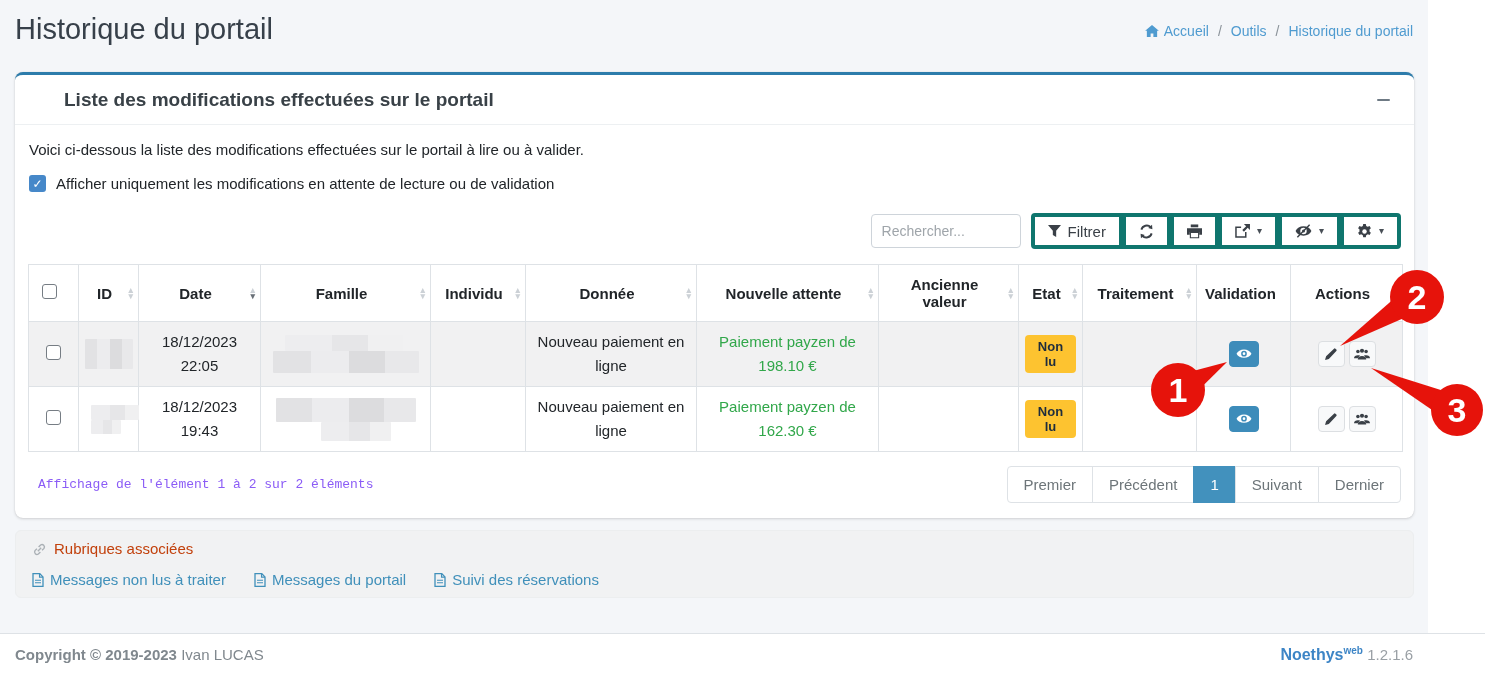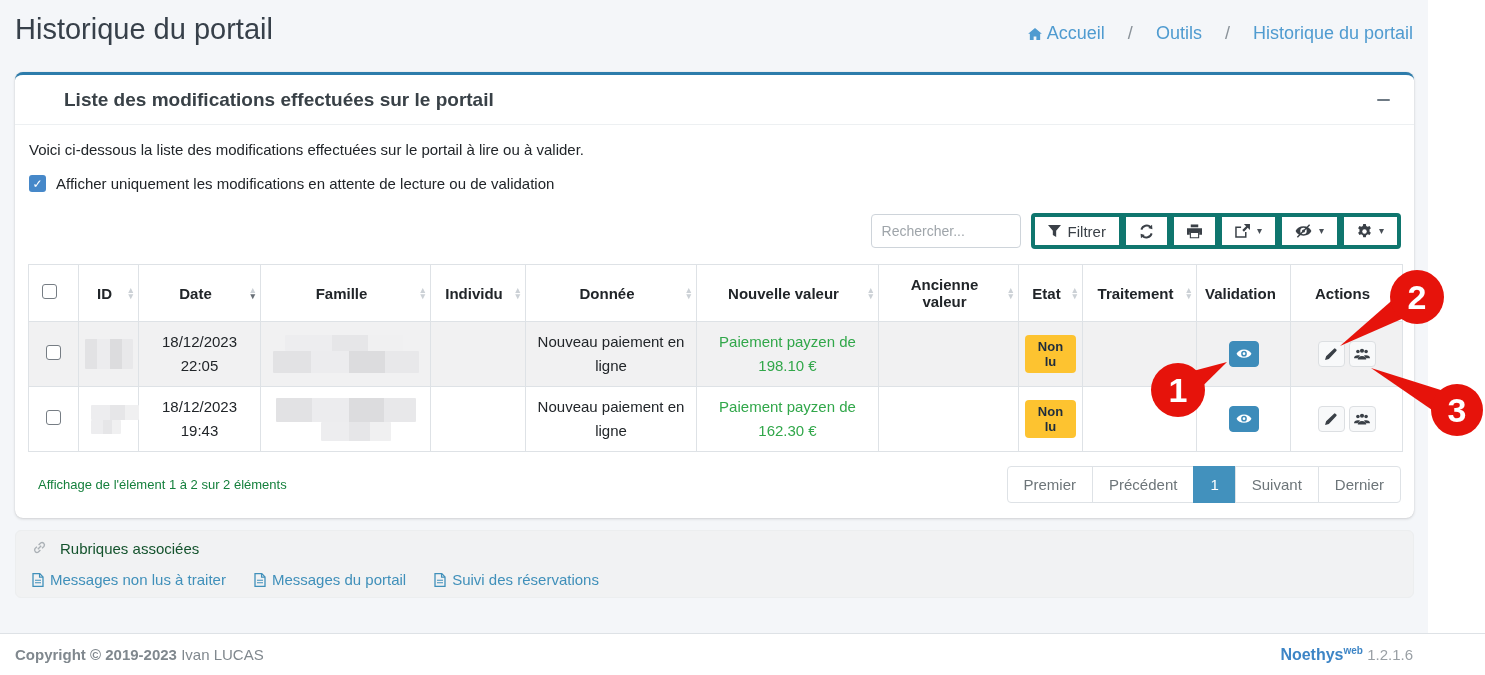--- a/index.html
+++ b/index.html
@@ -3,21 +3,21 @@
 <meta charset="utf-8">
 <style>
   * { margin:0; padding:0; box-sizing:border-box; }
   html,body { width:1485px; height:675px; background:#fff; font-family:"Liberation Sans", sans-serif; }
   #canvas { position:relative; width:1485px; height:675px; overflow:hidden; background:#fff; }
 
   .content-bg { position:absolute; left:0; top:0; width:1428px; height:633px; background:#f4f6f9; }
 
   
   .page-title { position:absolute; left:15px; top:13px; font-size:29px; font-weight:500; color:#37404a; }
-  .breadcrumb { position:absolute; top:23px; right:72px; font-size:18px; color:#6c757d; display:flex; align-items:center; gap:23px; }
+  .breadcrumb { position:absolute; top:23px; right:72px; font-size:14px; color:#6c757d; display:flex; align-items:center; gap:9px; }
   .breadcrumb a { color:#4f9bd0; text-decoration:none; display:flex; align-items:center; gap:5px; cursor:pointer; }
   .crumb-sep { color:#8a9299; }
 
   
   .card { position:absolute; left:15px; top:72px; width:1399px; background:#fff; border-radius:8px;
           border-top:3px solid #2d7cab; box-shadow:0 0 1px rgba(0,0,0,.12), 0 1px 3px rgba(0,0,0,.15); }
   .card-header { display:flex; align-items:center; justify-content:space-between; padding:14px 20px 13px 14px; border-bottom:1px solid #edf0f2; }
   .card-title { font-size:19px; font-weight:bold; color:#394147;margin-left:35px; }
   .collapse-btn { width:22px; height:22px; display:flex; align-items:center; justify-content:center; cursor:pointer; }
   .minus-bar { width:13px; height:2px; background:#6e7a84; border-radius:1px; }
@@ -62,32 +62,32 @@
   .btn-act { width:27px; height:26px; background:#f8f9fa; border:1px solid #dcdfe2; border-radius:4px; color:#3a4047;
              display:inline-flex; align-items:center; justify-content:center; cursor:pointer; }
 
   
   .mosaic { background:linear-gradient(90deg,#e2e2e4 0 26%,#ececee 26% 52%,#dcdcde 52% 77%,#e8e8ea 77%); border-radius:1px; }
   .mosaic.light { background:linear-gradient(90deg,#ededef 0 40%,#e6e6e8 40% 70%,#f0f0f1 70%); }
   .mos-col { display:flex; flex-direction:column; align-items:center; gap:0; }
 
   
   .tfoot-row { display:flex; justify-content:space-between; align-items:center; margin-top:14px; }
-  .dt-info { font-size:13px; color:#15803d; padding-left:10px; }
+  .dt-info { font-size:13px; color:#8b5cf6; padding-left:10px;font-family:Liberation Mono, monospace; }
   .pagination { display:flex; }
   .page-btn { background:#fff; border:1px solid #dee2e6; color:#6d7579; font-size:15px; padding:9px 16px;
               margin-left:-1px; cursor:pointer; }
   .page-btn:first-child { border-radius:4px 0 0 4px; margin-left:0; }
   .page-btn:last-child { border-radius:0 4px 4px 0; }
   .page-btn.active { background:#4291bd; border-color:#4291bd; color:#fff; }
 
   
   .related { position:absolute; left:15px; top:530px; width:1399px; height:68px; background:#f1f2f3;
              border:1px solid #eceeef; border-radius:6px; padding:9px 16px; }
-  .related-title { display:flex; align-items:flex-start; gap:13px; color:#14532d; font-size:15px; }
+  .related-title { display:flex; align-items:flex-end; gap:7px; color:#c2410c; font-size:15px; }
   .related-links { display:flex; gap:28px; margin-top:14px; }
   .related-links a { display:flex; align-items:center; gap:6px; color:#4090ba; font-size:15px; text-decoration:none; cursor:pointer; }
 
   
   .footer-bar { position:absolute; left:0; top:633px; width:1485px; height:42px; background:#fff;
                 border-top:1px solid #dee2e6; display:flex; align-items:center; justify-content:space-between;
                 padding:0 72px 0 15px; }
   .copy { font-size:15px; color:#80888e; }
   .copy b { font-weight:bold; }
   .brand { font-size:15px; color:#9aa0a5; }
@@ -232,21 +232,21 @@
                   <span>▾</span>
                 </span></th>
             <th><span>Individu</span><span class="sort">
                   <span>▴</span>
                   <span>▾</span>
                 </span></th>
             <th><span>Donnée</span><span class="sort">
                   <span>▴</span>
                   <span>▾</span>
                 </span></th>
-            <th><span>Nouvelle valeur</span><span class="sort">
+            <th><span>Nouvelle attente</span><span class="sort">
                   <span>▴</span>
                   <span>▾</span>
                 </span></th>
             <th><span>Ancienne valeur</span><span class="sort">
                   <span>▴</span>
                   <span>▾</span>
                 </span></th>
             <th><span>Etat</span><span class="sort">
                   <span>▴</span>
                   <span>▾</span>

